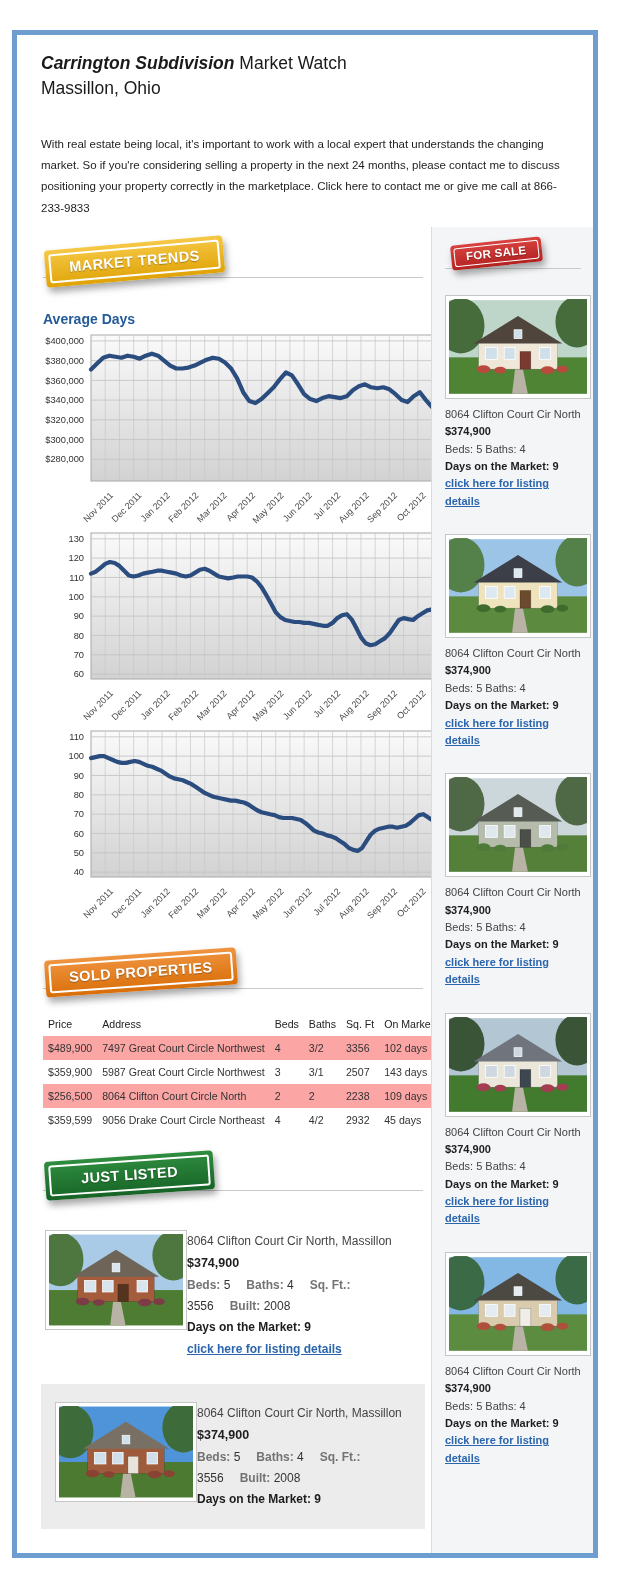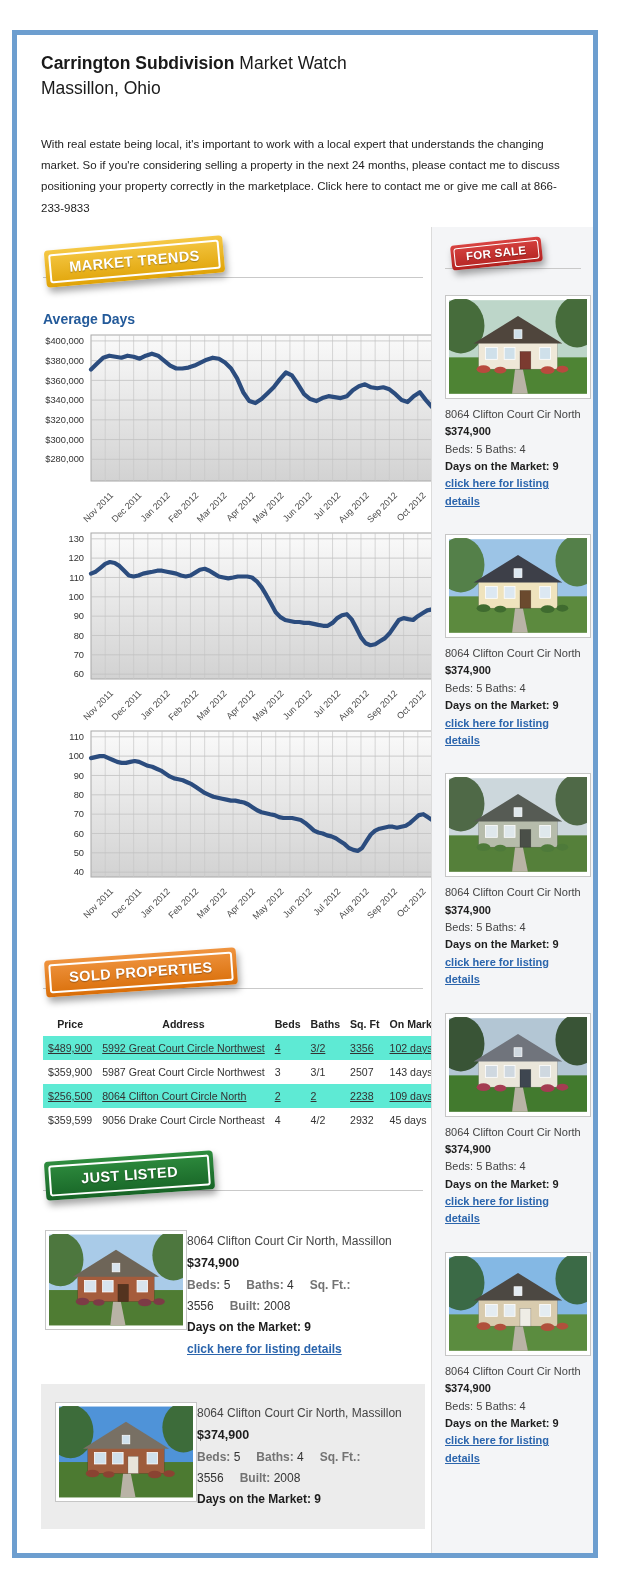--- a/index.html
+++ b/index.html
@@ -4,21 +4,21 @@
 <style>
   * { margin:0; padding:0; box-sizing:border-box; }
   html,body { background:#fff; }
   body { width:620px; font-family:"Liberation Sans", sans-serif; color:#222; }
 
   .frame { margin:30px 22px 14px 12px; border:5px solid #6d9ecf; background:#fff; }
 
   
   .header { padding:16px 24px 8px; }
   .title { font-size:17.5px; font-weight:normal; color:#1a1a1a; line-height:1.45; margin-bottom:9px; }
-  .title .bold { font-weight:bold; }
+  .title .bold { font-weight:bold;font-style:italic; }
   .intro { font-size:11.5px; line-height:1.85; color:#1d1d1d; max-width:545px;margin-top:32px; }
 
   
   .content { display:flex; align-items:stretch; }
   .main { flex:1; min-width:0; padding:12px 2px 24px 24px; }
   .sidebar { width:162px; flex:none; background:#f4f5f7; border-left:1px solid #dbdbdb; padding:12px 10px 20px 11px; }
 
   
   .ribbon-row { position:relative; height:54px; margin:2px 0 6px; }
   .ribbon-row .rule { position:absolute; left:2px; right:6px; top:36px; border-top:1px solid #c9c9c9; }
@@ -38,23 +38,23 @@
   .ribbon.red .inner { font-size:11.5px; padding:2px 11px 3px; border-width:1.5px; letter-spacing:.3px; }
 
   
   h2.chart-title { font-size:14px; font-weight:bold; color:#235a9a; margin:16px 0 5px 2px; }
   svg.chart { display:block; width:398px; height:198px; }
   .ytick { font-size:9.3px; fill:#333; font-family:"Liberation Sans",sans-serif; }
   .xtick { font-size:9px; fill:#4a4a4a; font-family:"Liberation Sans",sans-serif; }
 
   
   table.sold { border-collapse:collapse; width:396px; margin:4px 0 10px 2px; font-size:10.6px; }
-  table.sold th { text-align:center; font-weight:bold; color:#222; padding:6px 5px; white-space:nowrap; }
+  table.sold th { text-align:left; font-weight:normal; color:#222; padding:6px 5px; white-space:nowrap; }
   table.sold td { padding:6px 5px; color:#333; white-space:nowrap; }
-  table.sold tr.shade td { background:#5eead4;text-decoration:underline; }
+  table.sold tr.shade td { background:#fca5a5; }
 
   
   .jl-item { display:flex; gap:0; padding:16px 14px 16px 4px; margin-right:4px; }
   .jl-item.alt { background:#ececec; padding:18px 14px; margin-top:8px; }
   .photo-frame { background:#fff; border:1px solid #c6c6c6; padding:3px; align-self:flex-start; flex:none; }
   svg.photo { display:block; width:134px; height:92px; }
   .jl-text { font-size:12px; line-height:1.78; color:#444; padding-top:1px; }
   .jl-text .price { font-weight:bold; color:#1d1d1d; font-size:12.5px; }
   .jl-text .spec { margin-right:16px; color:#333; }
   .jl-text .spec b { color:#737373; }
@@ -294,21 +294,21 @@
               <th>Beds</th>
               <th>Baths</th>
               <th>Sq. Ft</th>
               <th>On Market</th>
               <th>Sold Price</th>
             </tr>
           </thead>
         <tbody id="sold-body">
             <tr class="shade">
               <td>$489,900</td>
-              <td>5992 Great Court Circle Northwest</td>
+              <td>7497 Great Court Circle Northwest</td>
               <td>4</td>
               <td>3/2</td>
               <td>3356</td>
               <td>102 days</td>
               <td>$335,600</td>
             </tr>
             <tr>
               <td>$359,900</td>
               <td>5987 Great Court Circle Northwest</td>
               <td>3</td>

